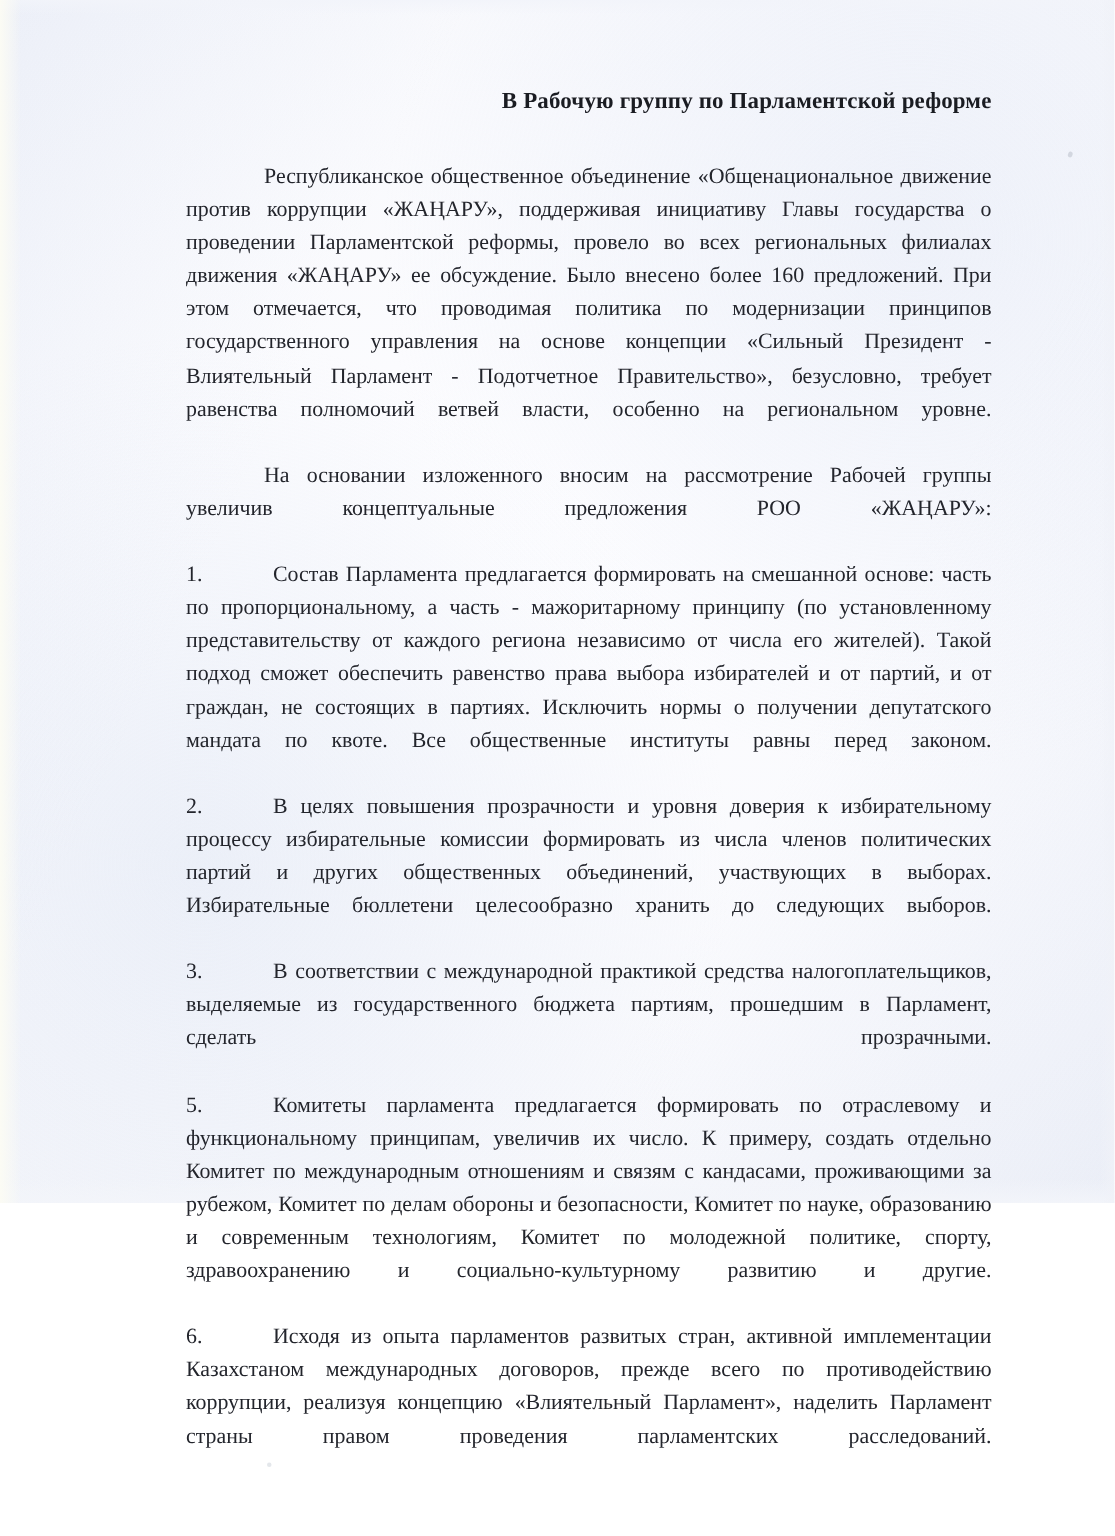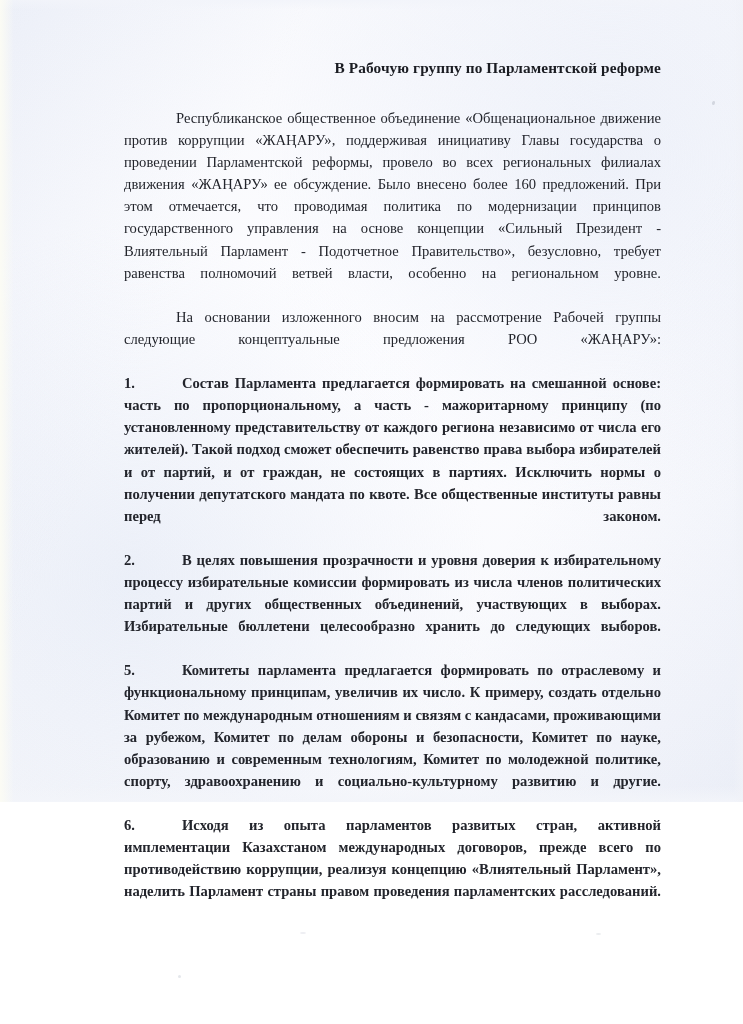--- a/index.html
+++ b/index.html
@@ -90,21 +90,20 @@
   .para {
     margin: 0;
     padding: 0;
     text-align: justify;
     text-justify: inter-word;
     text-indent: 52px;
   }
 
   .para.numbered {
     text-indent: 0;
-    font-weight: bold;
   }
 
   
   .item-num {
     display: inline-block;
     min-width: 58px;
   }
 
   
   .para::after {
@@ -135,31 +134,34 @@
 
     <div class="doc-heading">В Рабочую группу по Парламентской реформе</div>
 
     <div class="doc-text">
 
       <p class="para">
         <span>Республиканское общественное объединение «Общенациональное движение против коррупции «ЖАҢАРУ», поддерживая инициативу Главы государства о проведении Парламентской реформы, провело во всех региональных филиалах движения «ЖАҢАРУ» ее обсуждение. Было внесено более 160 предложений. При этом отмечается, что проводимая политика по модернизации принципов государственного управления на основе концепции «Сильный Президент - Влиятельный Парламент - Подотчетное Правительство», безусловно, требует равенства полномочий ветвей власти, особенно на региональном уровне.</span>
       </p>
 
       <p class="para">
-        <span>На основании изложенного вносим на рассмотрение Рабочей группы следующие концептуальные предложения РОО «ЖАҢАРУ»:</span>
+        <span>На основании изложенного вносим на рассмотрение Рабочей группы увеличив концептуальные предложения РОО «ЖАҢАРУ»:</span>
       </p>
 
       <p class="para numbered">
         <span class="item-num">1.</span><span>Состав Парламента предлагается формировать на смешанной основе: часть по пропорциональному, а часть - мажоритарному принципу (по установленному представительству от каждого региона независимо от числа его жителей). Такой подход сможет обеспечить равенство права выбора избирателей и от партий, и от граждан, не состоящих в партиях. Исключить нормы о получении депутатского мандата по квоте. Все общественные институты равны перед законом.</span>
       </p>
 
       <p class="para numbered">
         <span class="item-num">2.</span><span>В целях повышения прозрачности и уровня доверия к избирательному процессу избирательные комиссии формировать из числа членов политических партий и других общественных объединений, участвующих в выборах. Избирательные бюллетени целесообразно хранить до следующих выборов.</span>
       </p>
 
+      <p class="para numbered">
+        <span class="item-num">3.</span><span>В соответствии с международной практикой средства налогоплательщиков, выделяемые из государственного бюджета партиям, прошедшим в Парламент, сделать прозрачными.</span>
+      </p>
 
 
       <p class="para numbered">
         <span class="item-num">5.</span><span>Комитеты парламента предлагается формировать по отраслевому и функциональному принципам, увеличив их число. К примеру, создать отдельно Комитет по международным отношениям и связям с кандасами, проживающими за рубежом, Комитет по делам обороны и безопасности, Комитет по науке, образованию и современным технологиям, Комитет по молодежной политике, спорту, здравоохранению и социально-культурному развитию и другие.</span>
       </p>
 
       <p class="para numbered">
         <span class="item-num">6.</span><span>Исходя из опыта парламентов развитых стран, активной имплементации Казахстаном международных договоров, прежде всего по противодействию коррупции, реализуя концепцию «Влиятельный Парламент», наделить Парламент страны правом проведения парламентских расследований.</span>
       </p>
 

